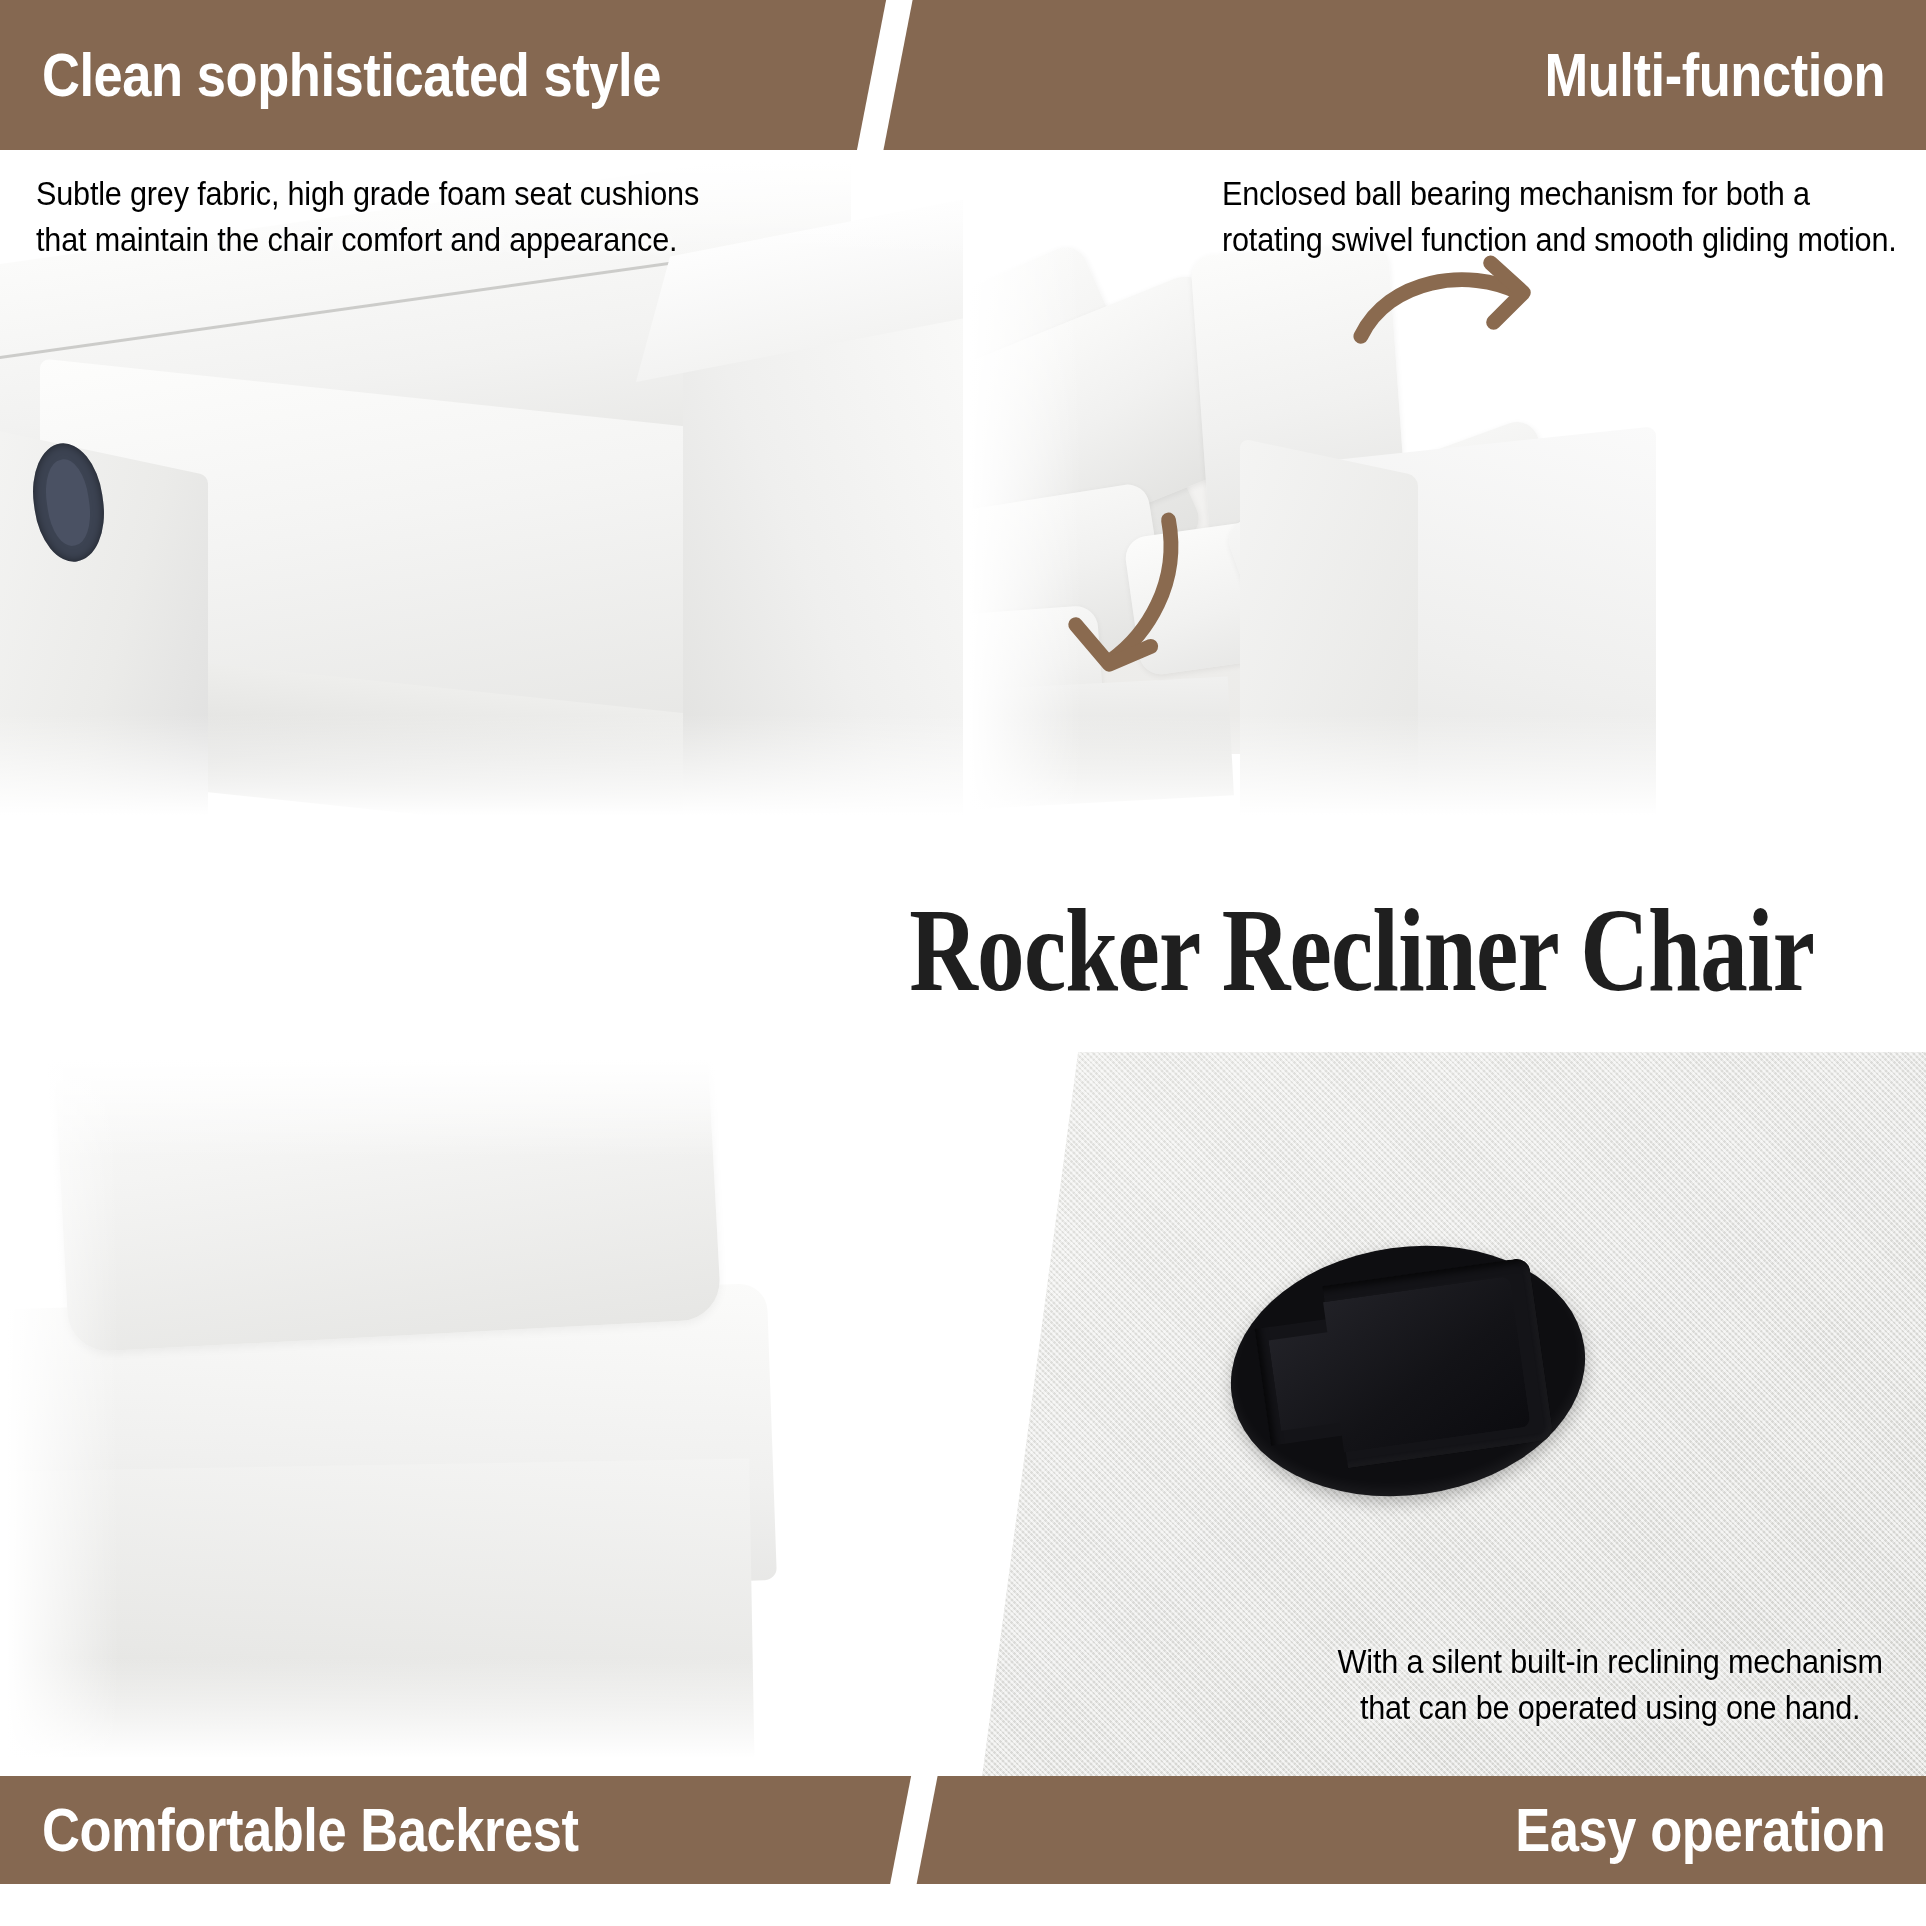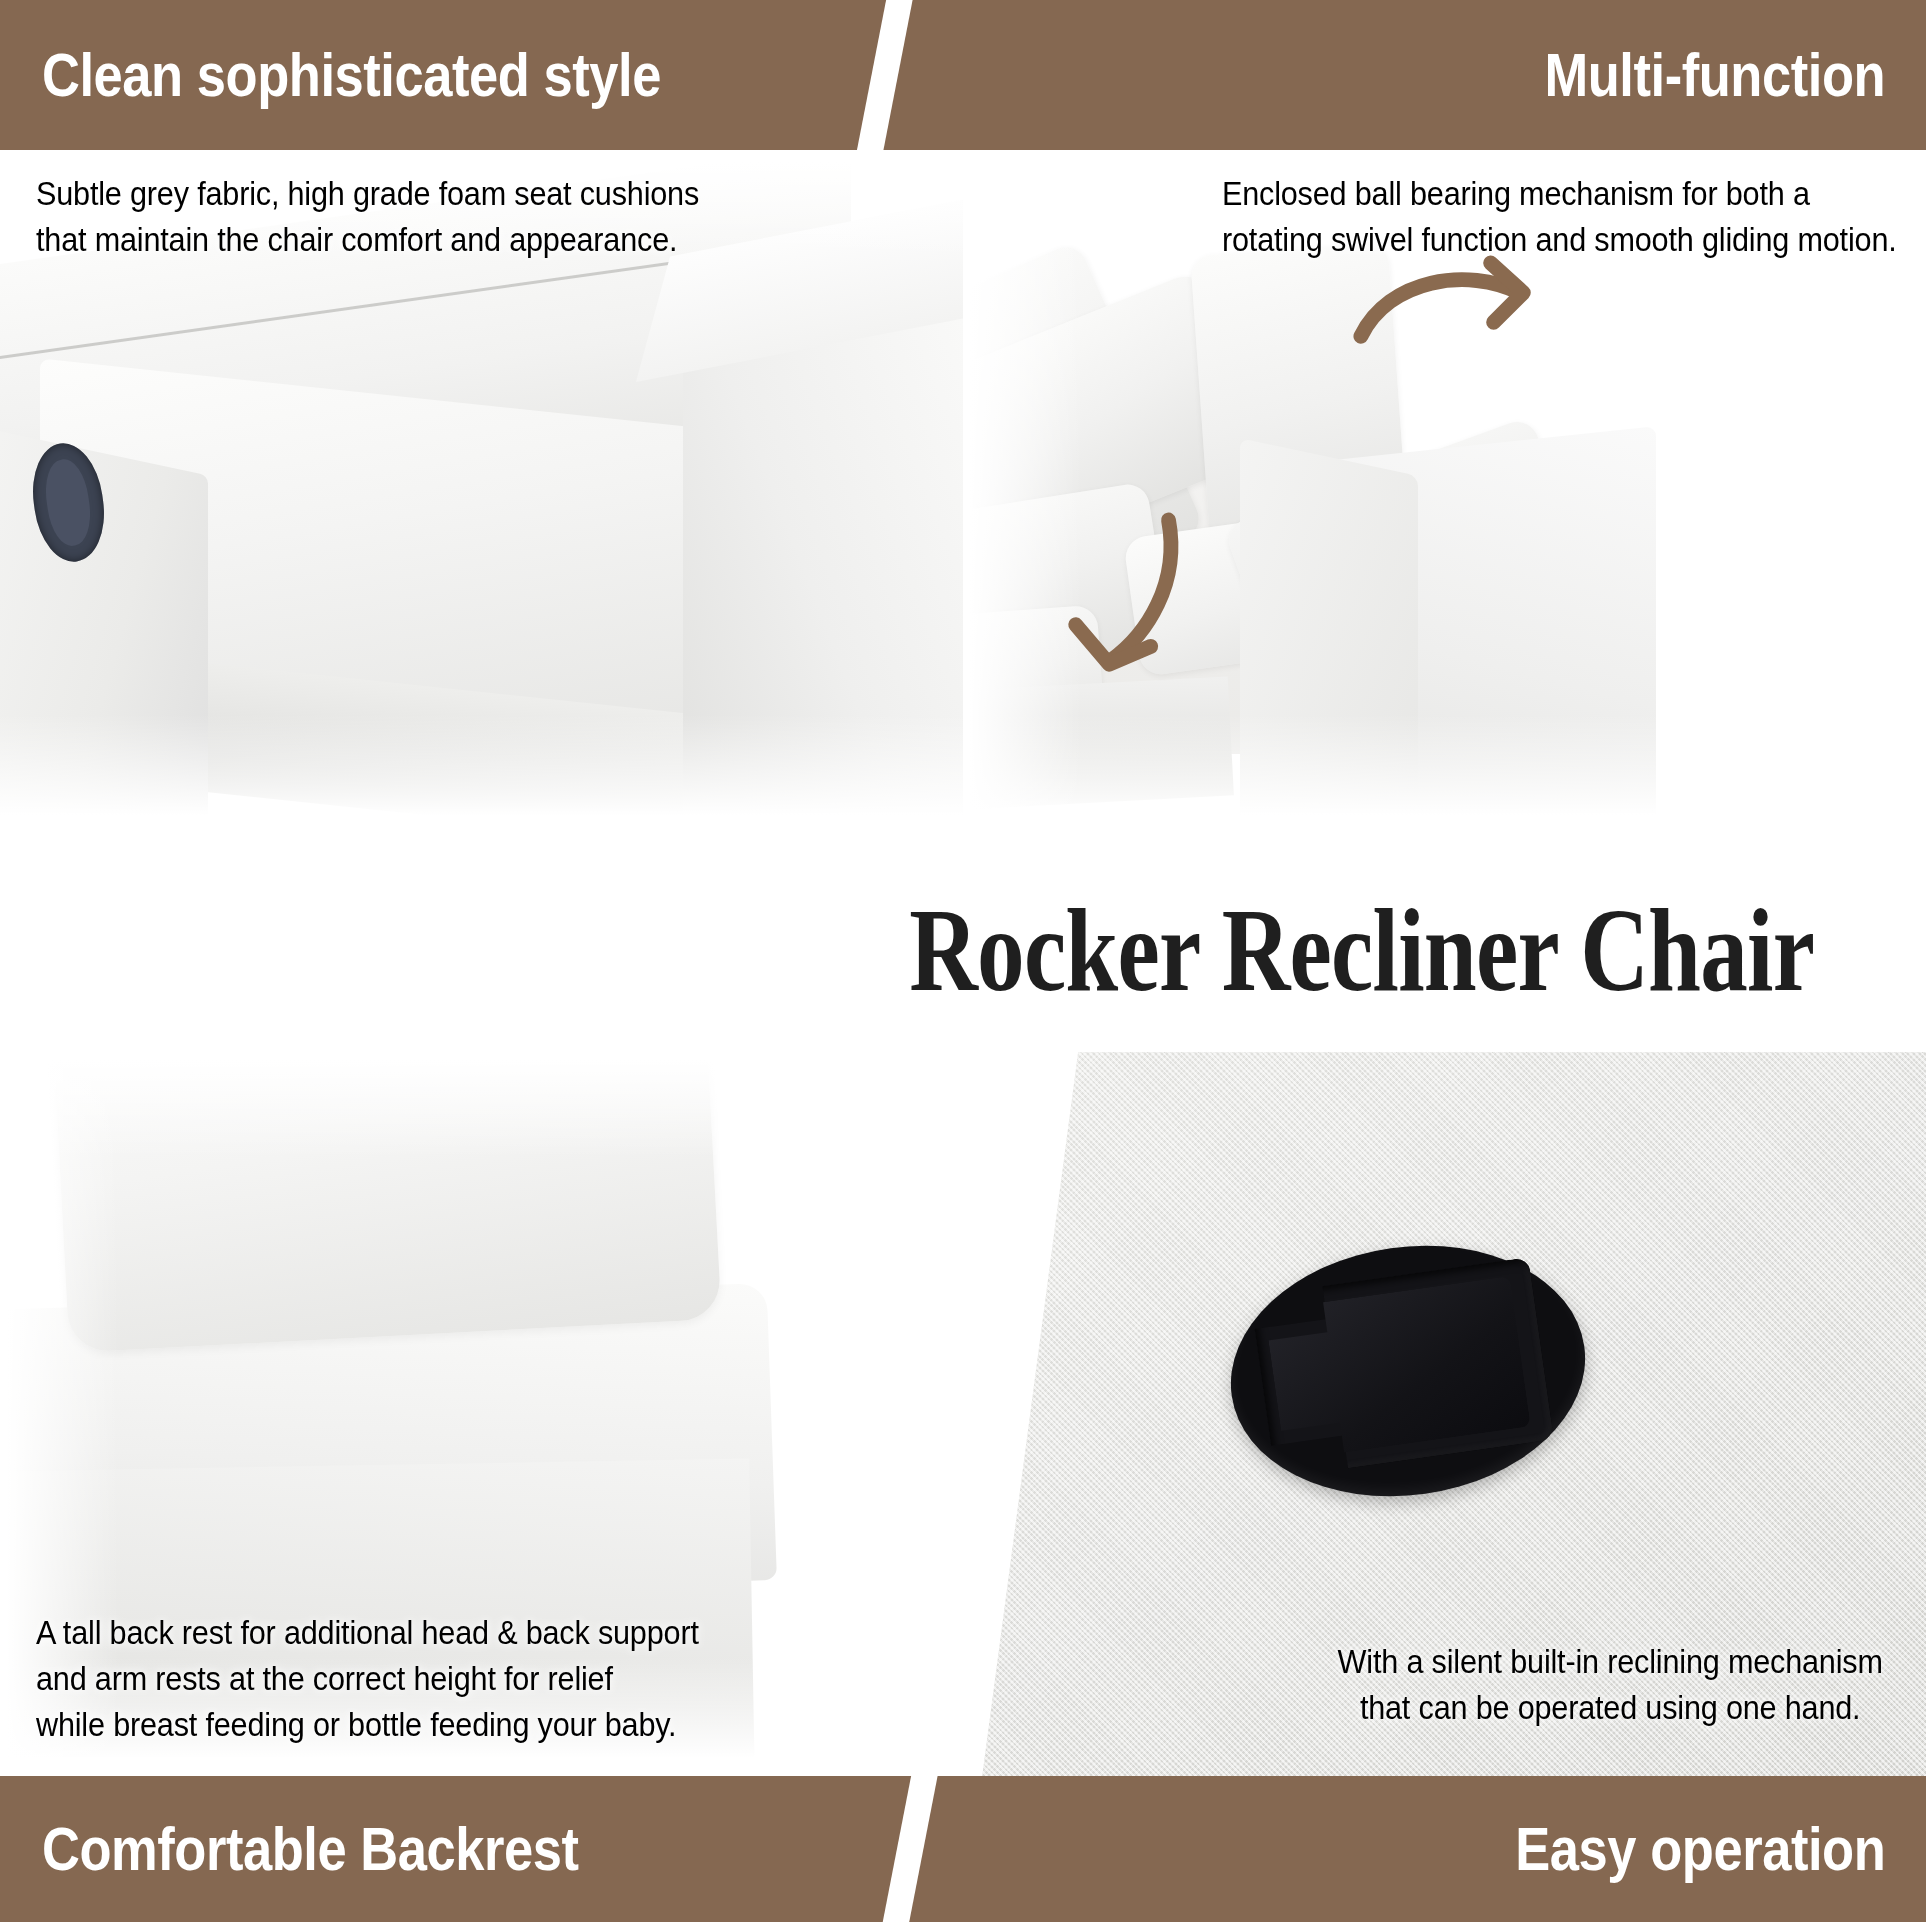--- a/index.html
+++ b/index.html
@@ -11,21 +11,21 @@
   }
 
   .canvas { position:relative; width:1927px; height:1927px; background:#fff; overflow:hidden; }
 
   
   .bar {
     position:absolute; left:0; width:1927px; height:150px;
     background:var(--brown); overflow:hidden;
   }
   .bar.top    { top:0; }
-  .bar.bottom { top:1776px; height:146px; }
+  .bar.bottom { top:1776px; height:108px; }
 
   
   .bar-slash {
     position:absolute; top:-40px; width:26px; height:238px;
     background:#ffffff; transform:rotate(11deg); transform-origin:50% 50%;
   }
   .bar.top    .bar-slash { left:871px; }
   .bar.bottom .bar-slash { left:896px; }
 
   .bar-title {
@@ -305,25 +305,20 @@
   <div class="caption cap-tl">
     <span>Subtle grey fabric, high grade foam seat cushions</span>
     <span>that maintain the chair comfort and appearance.</span>
   </div>
 
   <div class="caption cap-tr">
     <span>Enclosed ball bearing mechanism for both a</span>
     <span>rotating swivel function and smooth gliding motion.</span>
   </div>
 
-  <div class="caption cap-bl">
-    <span>A tall back rest for additional head &amp; back support</span>
-    <span>and arm rests at the correct height for relief</span>
-    <span>while breast feeding or bottle feeding your baby.</span>
-  </div>
 
   <div class="caption cap-br">
     <span>With a silent built-in reclining mechanism</span>
     <span>that can be operated using one hand.</span>
   </div>
 
   <div class="product-title">
     <span>Rocker Recliner Chair</span>
   </div>
 

